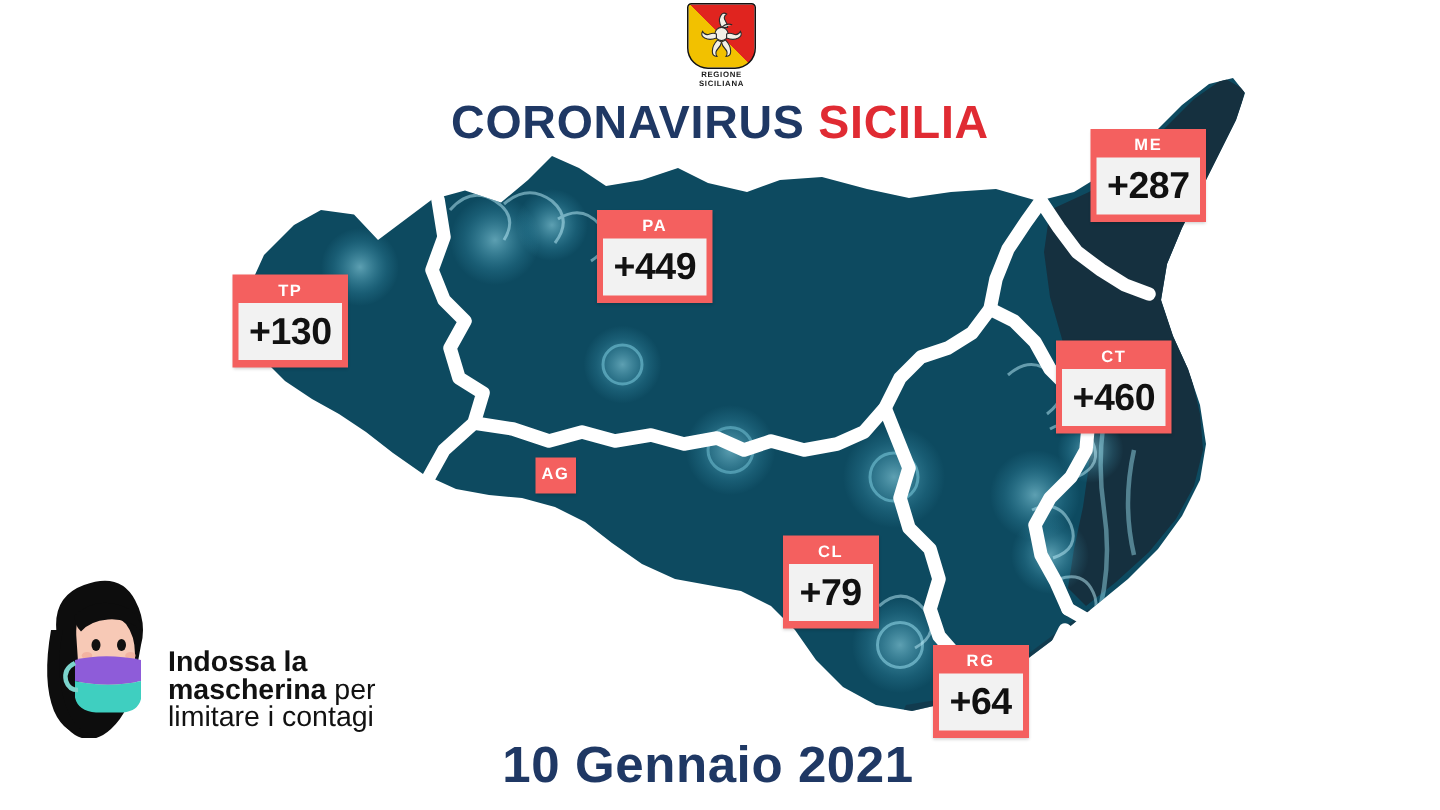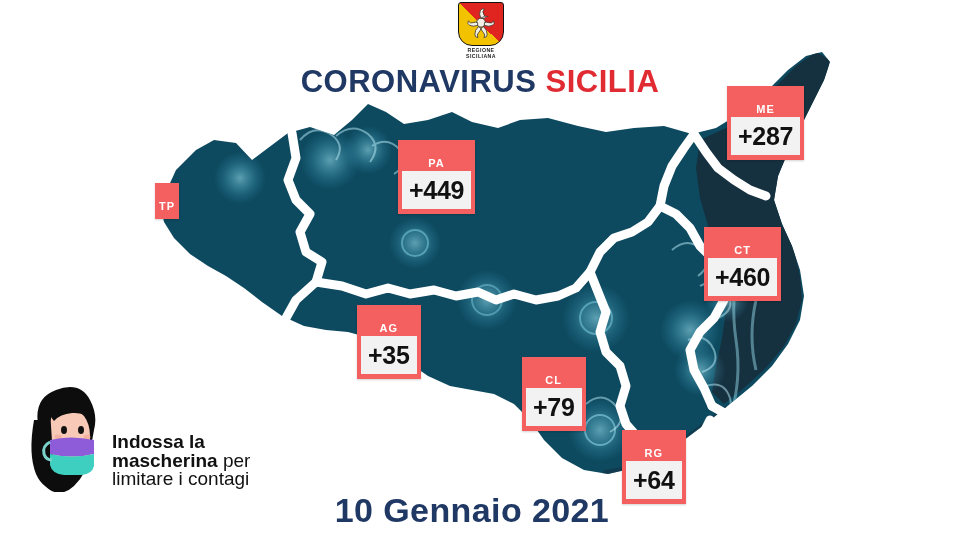--- a/index.html
+++ b/index.html
@@ -25,21 +25,21 @@
     font-size:31px;font-weight:bold;letter-spacing:.5px;line-height:1;}
   .title .t1{color:#1f3864;}
   .title .t2{color:#e02b33;}
   .datebar{position:absolute;left:0;right:16px;top:491px;text-align:center;
     font-size:34px;font-weight:bold;color:#1f3864;letter-spacing:.4px;}
 
   
   #map{position:absolute;left:0;top:0;width:960px;height:540px;}
 
   
-  .badge{position:absolute;background:#f4605f;padding:16px 4px 5px 4px;
+  .badge{position:absolute;background:#f4605f;padding:4px 4px 5px 4px;
      box-shadow:0 1px 2px rgba(0,0,0,.18);}
   .badge .code{color:#ffffff;font-size:11px;font-weight:bold;text-align:center;
      letter-spacing:1.1px;line-height:15px;height:15px;}
   .badge .val{background:#f2f2f2;color:#111111;font-weight:bold;text-align:center;
      font-size:25px;line-height:38px;height:38px;padding:0 7px;letter-spacing:-.3px;}
 
   
   .mask-note{position:absolute;left:22px;top:378px;width:250px;height:116px;}
   .mask-fig{position:absolute;left:2px;top:2px;width:82px;height:112px;}
   .mask-text{position:absolute;left:90px;top:32px;width:170px;
@@ -170,36 +170,36 @@
     </div>
     <div class="emblem-caption">REGIONE SICILIANA</div>
   </div>
 
   <div class="title">
     <span class="t1">CORONAVIRUS</span><span>&nbsp;</span><span class="t2">SICILIA</span>
   </div>
 
   <div class="badge" style="left:155px;top:183px">
     <div class="code">TP</div>
+    <div class="val">+130</div>
   </div>
   <div class="badge" style="left:398px;top:140px">
     <div class="code">PA</div>
     <div class="val">+449</div>
   </div>
   <div class="badge" style="left:727px;top:86px">
     <div class="code">ME</div>
     <div class="val">+287</div>
   </div>
   <div class="badge" style="left:704px;top:227px">
     <div class="code">CT</div>
     <div class="val">+460</div>
   </div>
   <div class="badge" style="left:357px;top:305px">
     <div class="code">AG</div>
-    <div class="val">+35</div>
   </div>
   <div class="badge" style="left:522px;top:357px">
     <div class="code">CL</div>
     <div class="val">+79</div>
   </div>
   <div class="badge" style="left:622px;top:430px">
     <div class="code">RG</div>
     <div class="val">+64</div>
   </div>
 

